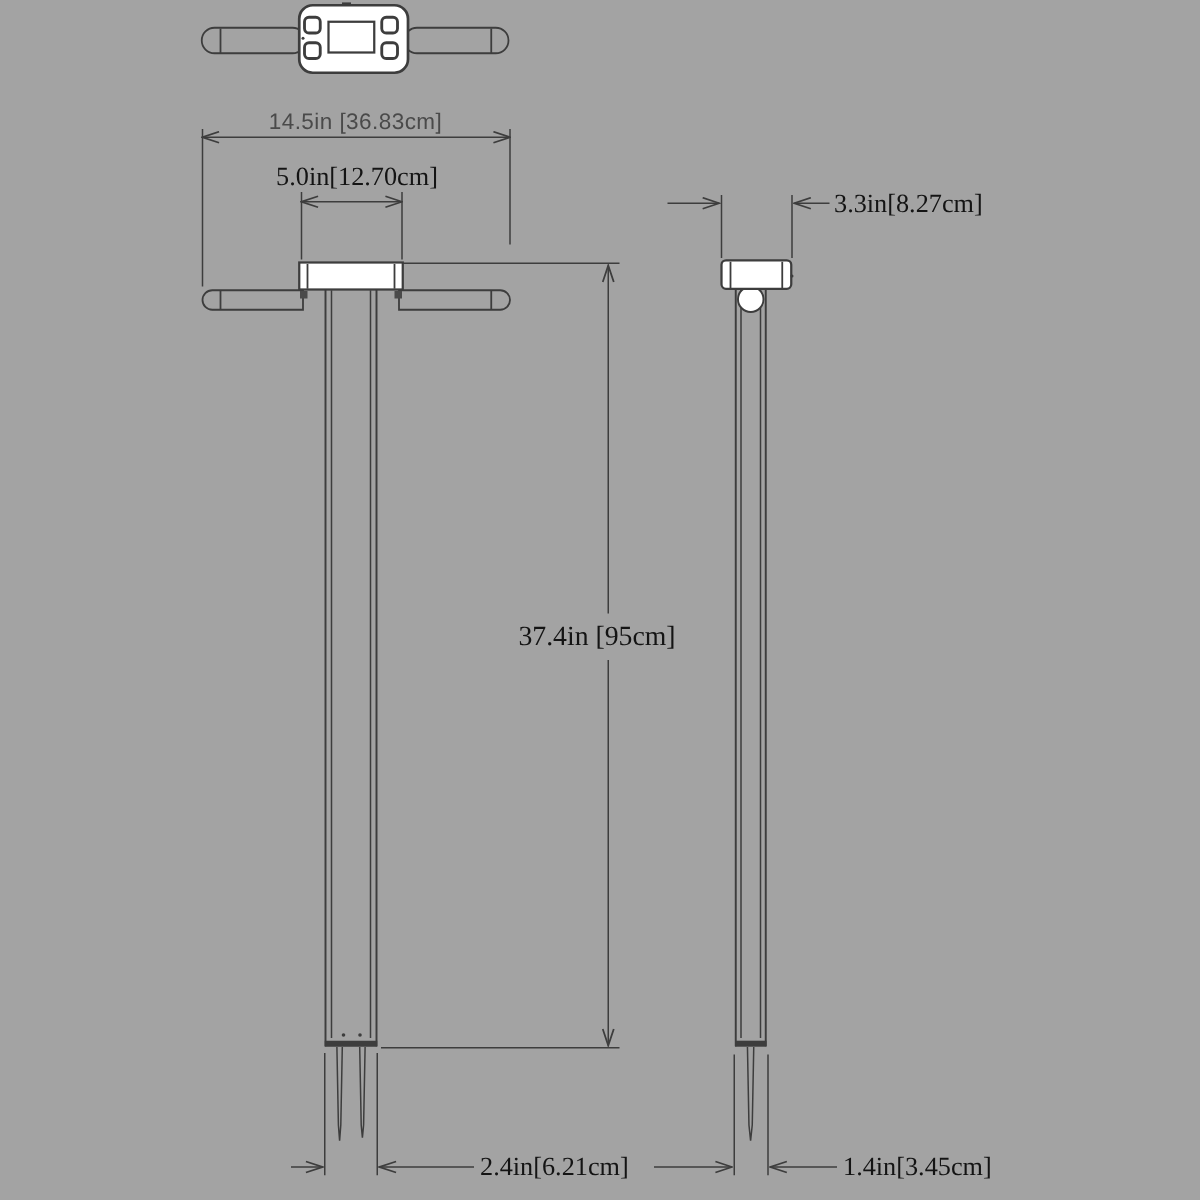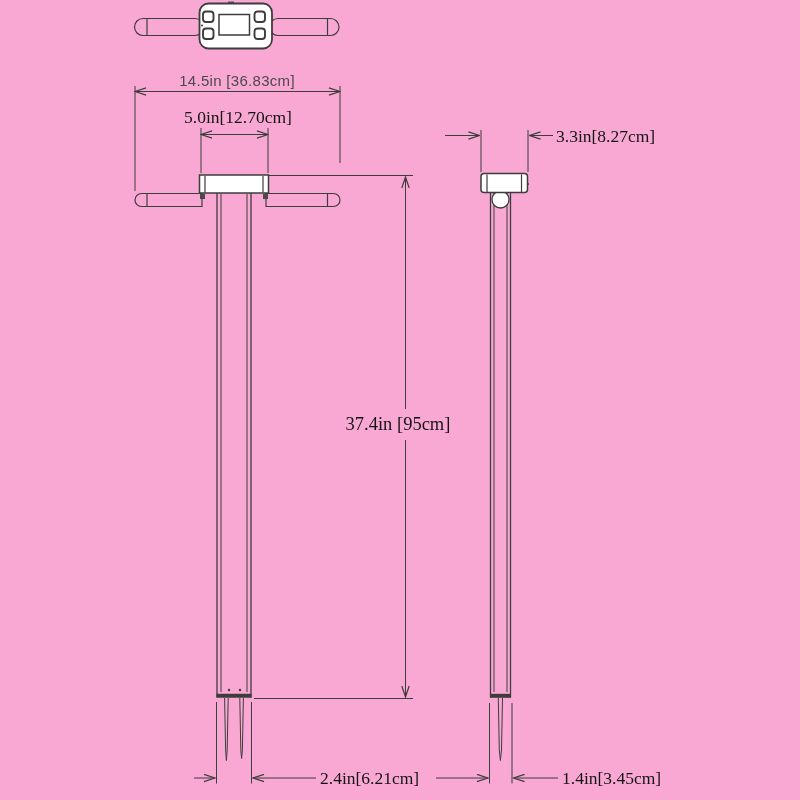--- a/index.html
+++ b/index.html
@@ -1,16 +1,16 @@
 <!DOCTYPE html>
 <html><head>
 <meta charset="utf-8">
 <style>
   html,body{margin:0;padding:0;background:#ffffff;}
-  .page{position:relative;width:800px;height:800px;background:#f9a8d4;overflow:hidden;}
+  .page{position:relative;width:800px;height:800px;background:#a3a3a3;overflow:hidden;}
   svg{display:block;}
   text{fill:#141414;}
   .ts{font-family:"Liberation Serif","DejaVu Serif",serif;font-size:17.5px;}
   .tl{font-size:18.5px;}
   .tg{font-family:"Liberation Sans","DejaVu Sans",sans-serif;font-size:15px;letter-spacing:.3px;fill:#4a4a4a;}
 </style>
 </head>
 <body>
 
 <div class="page">

